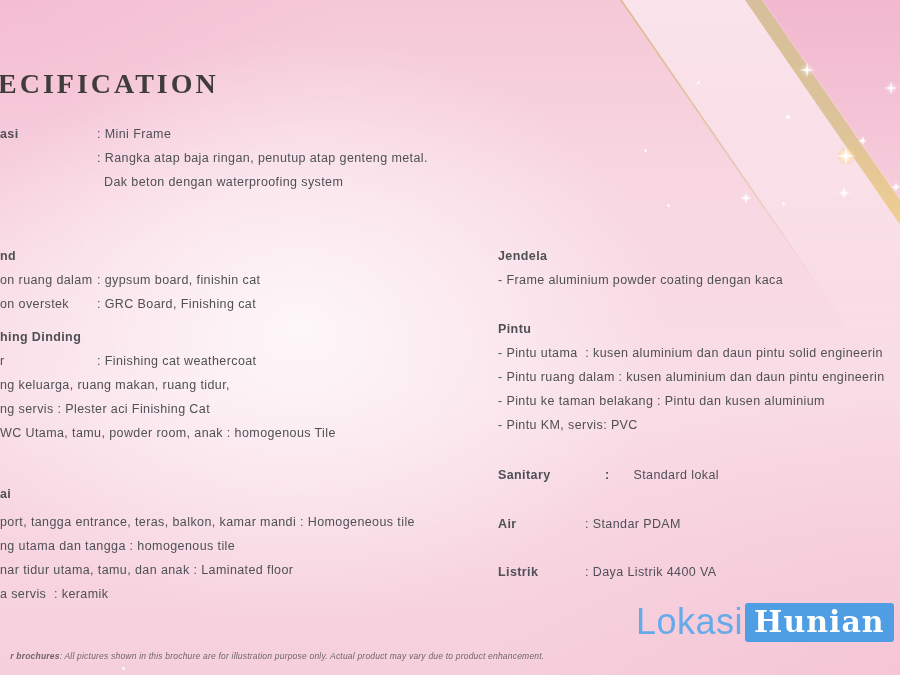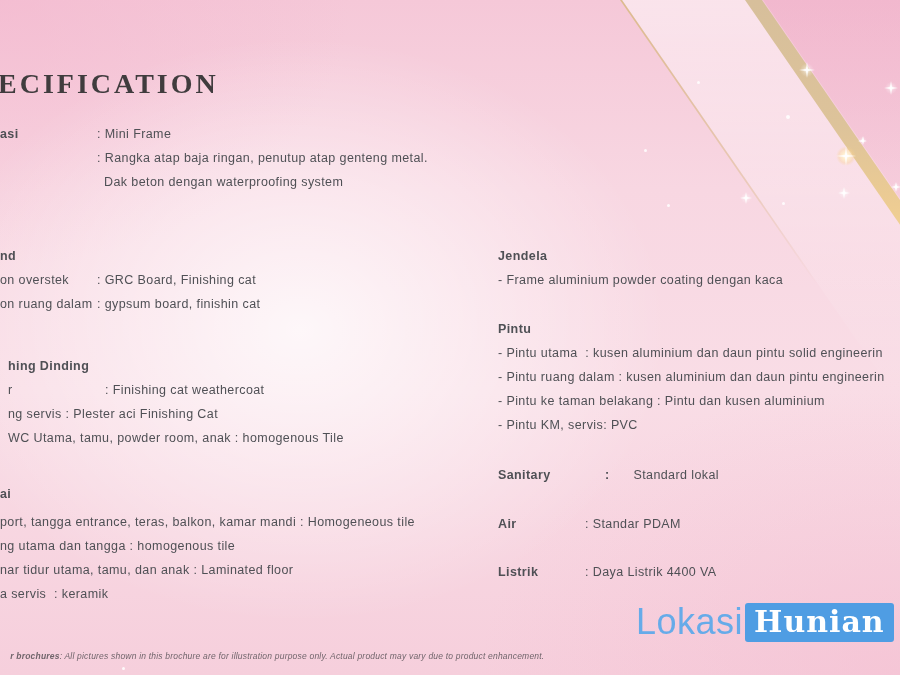--- a/index.html
+++ b/index.html
@@ -96,31 +96,34 @@
         <span class="lbl2"></span><span>: Rangka atap baja ringan, penutup atap genteng metal.</span>
       </div>
       <div class="line">
         <span class="lbl2"></span><span class="indent">Dak beton dengan waterproofing system</span>
       </div>
     </div>
 
     <div class="lg" style="top:244px;">
       <div class="hdr">nd</div>
       <div class="line">
-        <span class="lbl2">on overstek</span><span>: GRC Board, Finishing cat</span>
+        <span class="lbl2">on ruang dalam</span><span>: gypsum board, finishin cat</span>
       </div>
       <div class="line">
-        <span class="lbl2">on ruang dalam</span><span>: gypsum board, finishin cat</span>
+        <span class="lbl2">on overstek</span><span>: GRC Board, Finishing cat</span>
       </div>
     </div>
 
-    <div class="lg" style="top:354px;padding-left:8px;">
+    <div class="lg" style="top:325px;">
       <div class="hdr">hing Dinding</div>
       <div class="line">
         <span class="lbl2">r</span><span>: Finishing cat weathercoat</span>
+      </div>
+      <div class="line">
+        <span>ng keluarga, ruang makan, ruang tidur,</span>
       </div>
       <div class="line">
         <span>ng servis : Plester aci Finishing Cat</span>
       </div>
       <div class="line">
         <span>WC Utama, tamu, powder room, anak : homogenous Tile</span>
       </div>
     </div>
 
     <div class="lg" style="top:482px;">

